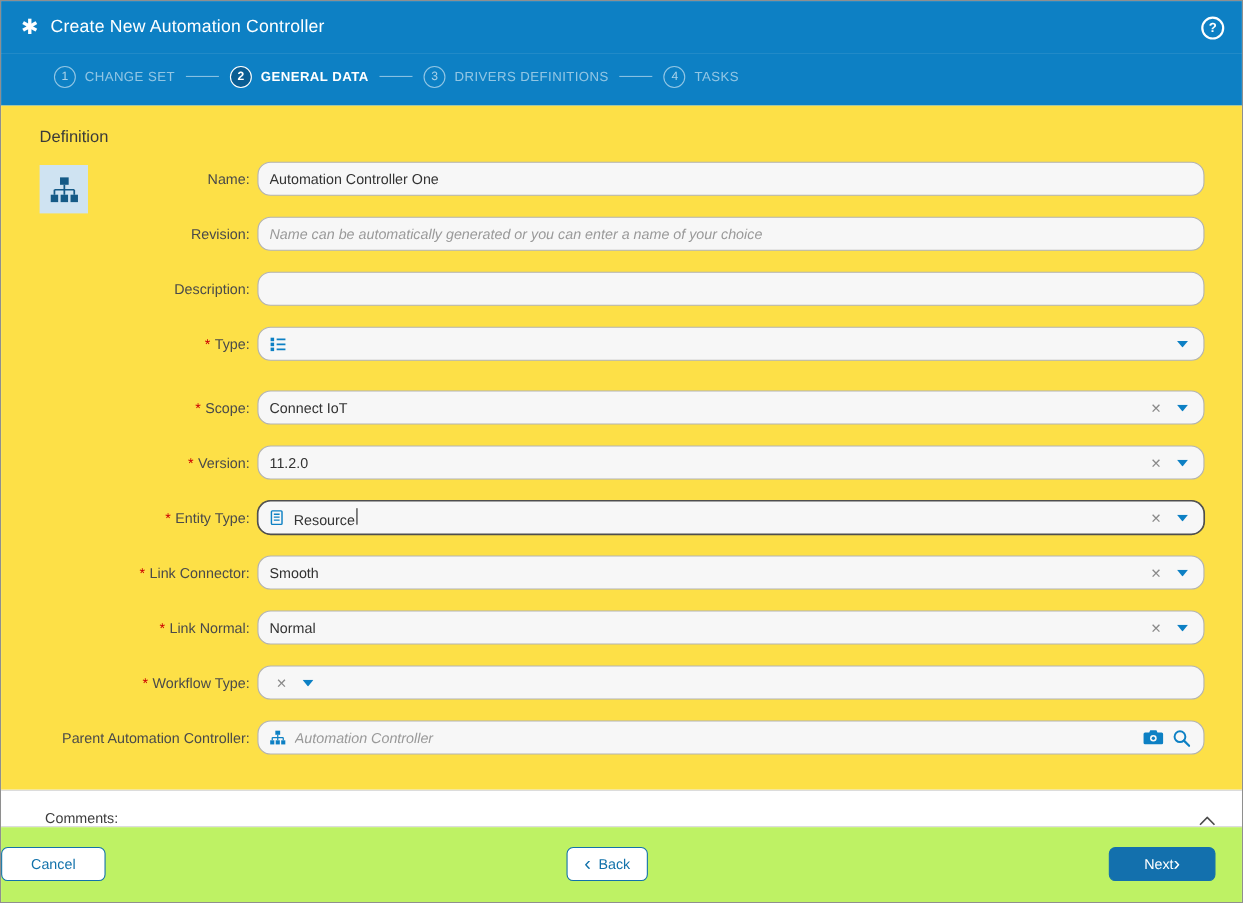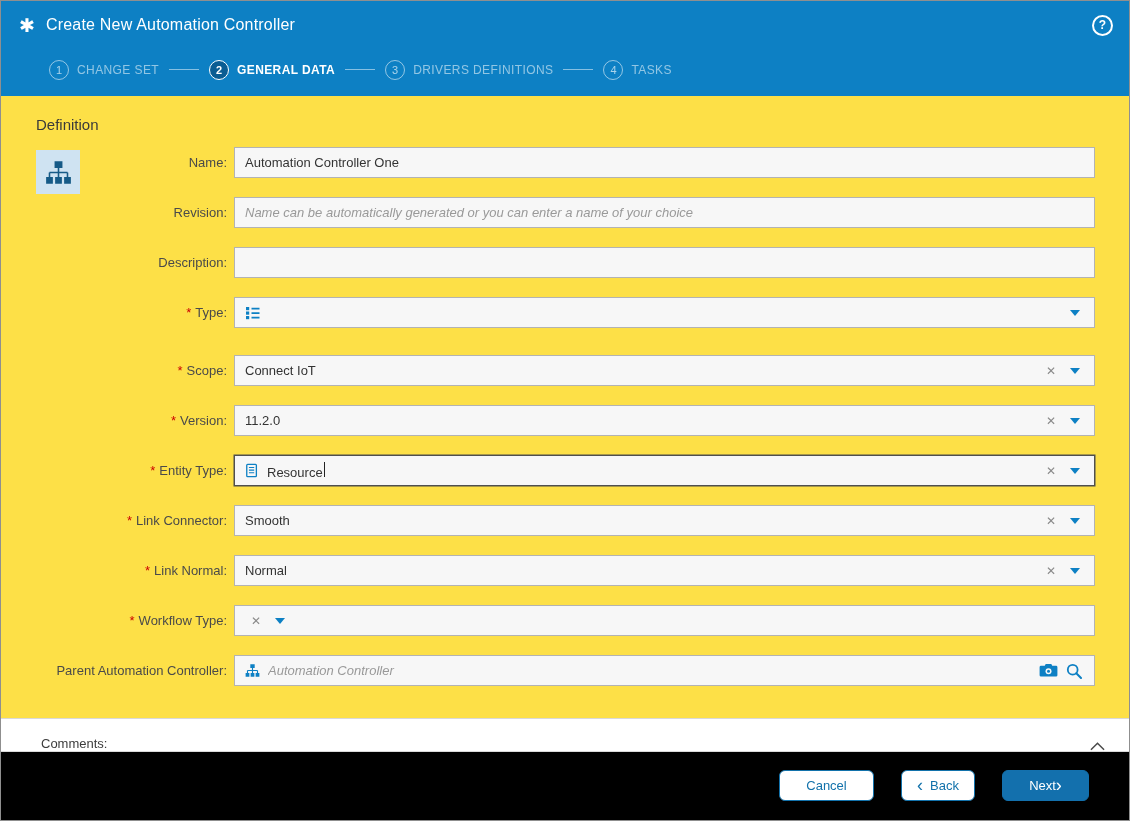--- a/index.html
+++ b/index.html
@@ -53,21 +53,21 @@
   }
   .row { display: flex; align-items: center; margin-bottom: 19px; }
   .row.group-break { margin-top: 27px; }
   .lbl {
     width: 191px; flex: 0 0 191px; text-align: right; padding-right: 0;
     font-size: 13px; color: #4a4a4a; margin-right: 7px; white-space: nowrap;
   }
   .req { color: #cc0000; margin-right: 4px; }
   .fld {
     flex: 1; height: 31px;
-    border: 1px solid #b3b3b3; border-radius: 0;
+    border: 1px solid #b3b3b3; border-radius: 12px;
     background: #f7f7f7; font-size: 13px; color: #333;
     padding: 0 10px; outline: none;
     font-family: "Liberation Sans", sans-serif;
   }
   input.fld::placeholder { color: #999; font-style: italic; }
   .combo { display: flex; align-items: center; gap: 8px; cursor: pointer; }
   .combo .val { flex: 1; color: #333; }
   .combo.focused { border: 1px solid #4f4f4f; box-shadow: 0 0 0 .5px #4f4f4f; }
   .clear { color: #8a8a8a; font-size: 12px; cursor: pointer; padding: 0 6px; }
   .ddicon { cursor: pointer; margin-right: 4px; display: block; }
@@ -80,35 +80,35 @@
   .ficon { display: block; flex: 0 0 auto; }
   
   .comments {
     flex: 0 0 34px; border-top: 1px solid #d9d9d9; border-bottom: 1px solid #d9d9d9;
     display: flex; align-items: flex-end; padding: 0 24px 0 40px;
     background: #fff; cursor: pointer;
   }
   .comments .clabel { font-size: 13px; color: #3c3c3c; flex: 1; }
   
   footer {
-    flex: 1 0 56px; background: #000000;
-    display: flex; align-items: center; justify-content: flex-end;
-    gap: 27px; padding-right: 40px;
+    flex: 1 0 56px; background: #bef264;
+    display: flex; align-items: center; justify-content: space-between;
+    gap: 27px; padding-right: 24px;
   }
   .btn {
     height: 31px; border-radius: 6px; font-size: 13px;
     display: flex; align-items: center; justify-content: center;
     cursor: pointer; font-family: "Liberation Sans", sans-serif;
   }
   .btn.secondary { background: #fff; border: 1px solid #1272ab; color: #1272ab; }
   .btn.primary { background: #1370ad; border: 1px solid #1370ad; color: #fff; }
   .btn .chev { font-size: 18px; line-height: 1; position: relative; top: -1px; }
   .btn-cancel { width: 95px; }
   .btn-back { width: 74px; gap: 7px; }
-  .btn-next { width: 87px; gap: 0; }
+  .btn-next { width: 97px; gap: 0; }
 </style>
 </head>
 <body>
 
 <div class="app">
 
   <header class="topbar">
     <span class="app-icon">✱</span>
     <h1>Create New Automation Controller</h1>
     <span class="help">?</span>

